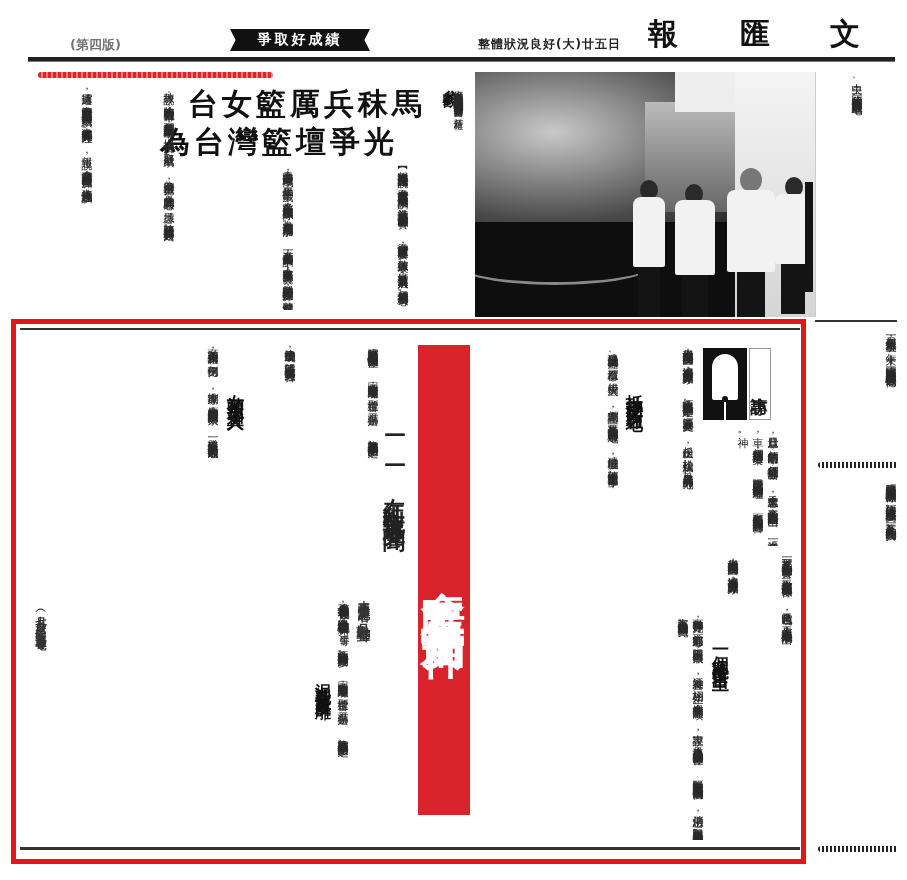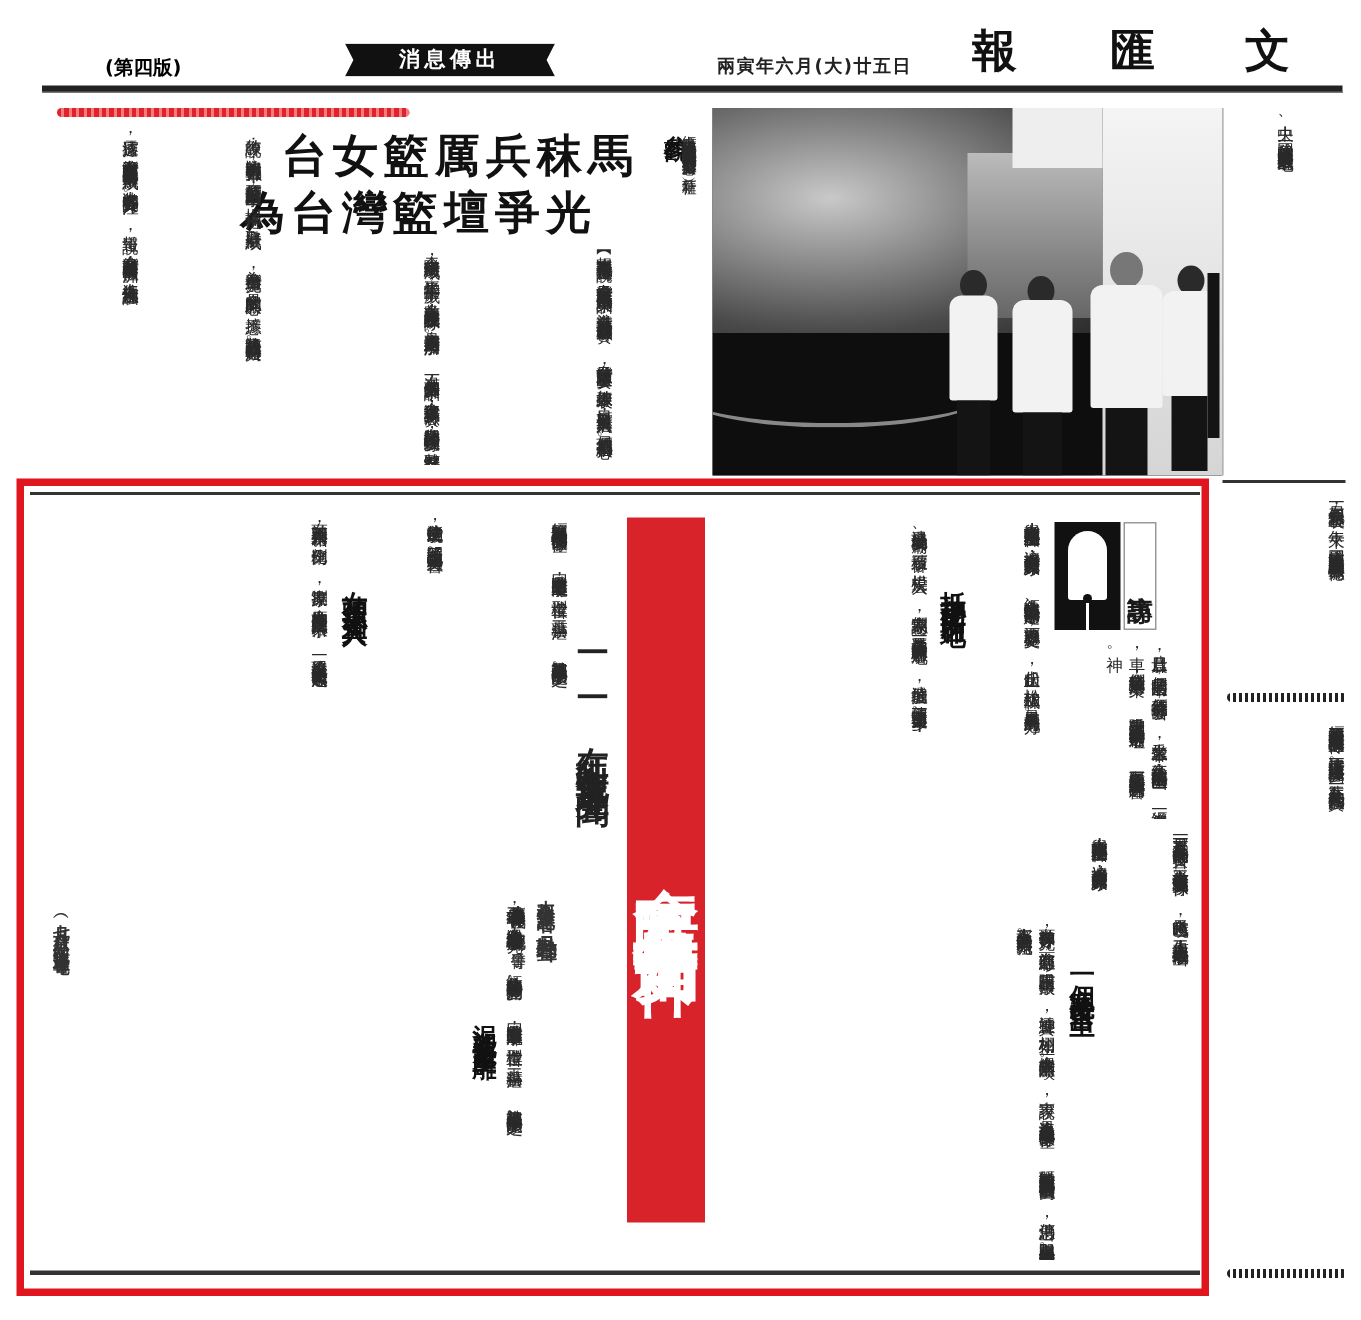--- a/index.html
+++ b/index.html
@@ -3,21 +3,21 @@
 <meta charset="utf-8">
 <style>
   html,body{margin:0;padding:0;background:#fff;}
   body{width:907px;height:880px;position:relative;overflow:hidden;font-family:"DejaVu Sans","Liberation Sans",sans-serif;color:#1a1a1a;}
   .abs{position:absolute;}
   .vert{writing-mode:vertical-rl;text-orientation:upright;}
   .body-text{font-size:11px;line-height:15px;letter-spacing:0.5px;color:#2a2a2a;filter:blur(0.35px);overflow:hidden;}
   
   .masthead-rule{left:28px;right:12px;top:57px;height:4px;background:#222;border-bottom:1px solid #777;}
   .masthead-title{top:14px;font-family:"DejaVu Serif","Liberation Serif",serif;font-weight:bold;font-size:30px;letter-spacing:0;color:#111;}
-  .edition{left:70px;top:36px;font-size:13px;font-weight:bold;color:#000000;}
+  .edition{left:70px;top:36px;font-size:13px;font-weight:bold;color:#737373;}
   .section-banner{left:230px;top:29px;width:140px;height:22px;background:#111;color:#fff;font-size:14px;font-weight:bold;display:flex;align-items:center;justify-content:center;letter-spacing:3px;clip-path:polygon(0 0,100% 0,96% 50%,100% 100%,0 100%,4% 50%);}
   .dateline{left:478px;top:36px;font-size:12px;font-weight:bold;color:#222;letter-spacing:1px;}
   
   .wavy{left:38px;top:72px;width:235px;height:6px;background:repeating-linear-gradient(90deg,#e0222a 0 3px,#f37b7f 3px 5px);border-radius:3px;}
   .headline-top{font-family:"DejaVu Serif","Liberation Serif",serif;font-weight:bold;color:#111;font-size:30px;letter-spacing:4px;}
   
   .photo{left:475px;top:72px;width:340px;height:245px;overflow:hidden;background:#111;}
   .photo .relief{position:absolute;left:0;top:0;width:260px;height:150px;background:radial-gradient(ellipse at 30% 40%,#c9c9c9 0%,#8a8a8a 35%,#4a4a4a 70%,#2a2a2a 100%);}
   .photo .relief2{position:absolute;left:170px;top:30px;width:90px;height:110px;background:linear-gradient(180deg,#bbb,#666);}
   .photo .sky{position:absolute;left:255px;top:0;width:85px;height:245px;background:linear-gradient(180deg,#f4f4f4,#d5d5d5);}
@@ -42,22 +42,22 @@
   .logo .label{position:absolute;left:46px;top:0;width:22px;height:72px;border:1px solid #999;box-sizing:border-box;font-weight:bold;font-size:17px;display:flex;align-items:center;justify-content:center;}
   .rule-v{background:#444;width:1px;}
   .squiggle{height:6px;background:repeating-linear-gradient(90deg,#222 0 2px,transparent 2px 4px);border-radius:3px;}
 </style>
 </head>
 <body>
 
 <div class="abs masthead-title" style="left:830px;">文</div>
 <div class="abs masthead-title" style="left:740px;">匯</div>
 <div class="abs masthead-title" style="left:648px;">報</div>
-<div class="abs dateline">兩寅年六月(大)廿五日</div>
-<div class="abs section-banner">消息傳出</div>
+<div class="abs dateline">整體狀況良好(大)廿五日</div>
+<div class="abs section-banner">爭取好成績</div>
 <div class="abs edition">(第四版)</div>
 <div class="abs masthead-rule"></div>
 
 <div class="abs wavy"></div>
 <div class="abs headline-top" style="left:188px;top:84px;">台女籃厲兵秣馬</div>
 <div class="abs headline-top" style="left:160px;top:122px;">為台灣籃壇爭光</div>
 
 <div class="abs vert body-text" style="left:300px;top:162px;width:110px;height:148px;">
   <span>【本報香港訊】據台灣報道說：台灣女子籃球隊已於七月二十八日結束集訓，準備前往莫斯科參加世界女籃錦標賽。</span>
   <span>台灣女子籃球隊這次參賽，據教練表示，目標是爭取進入前八名，球員們都抱着很大信心。</span>

